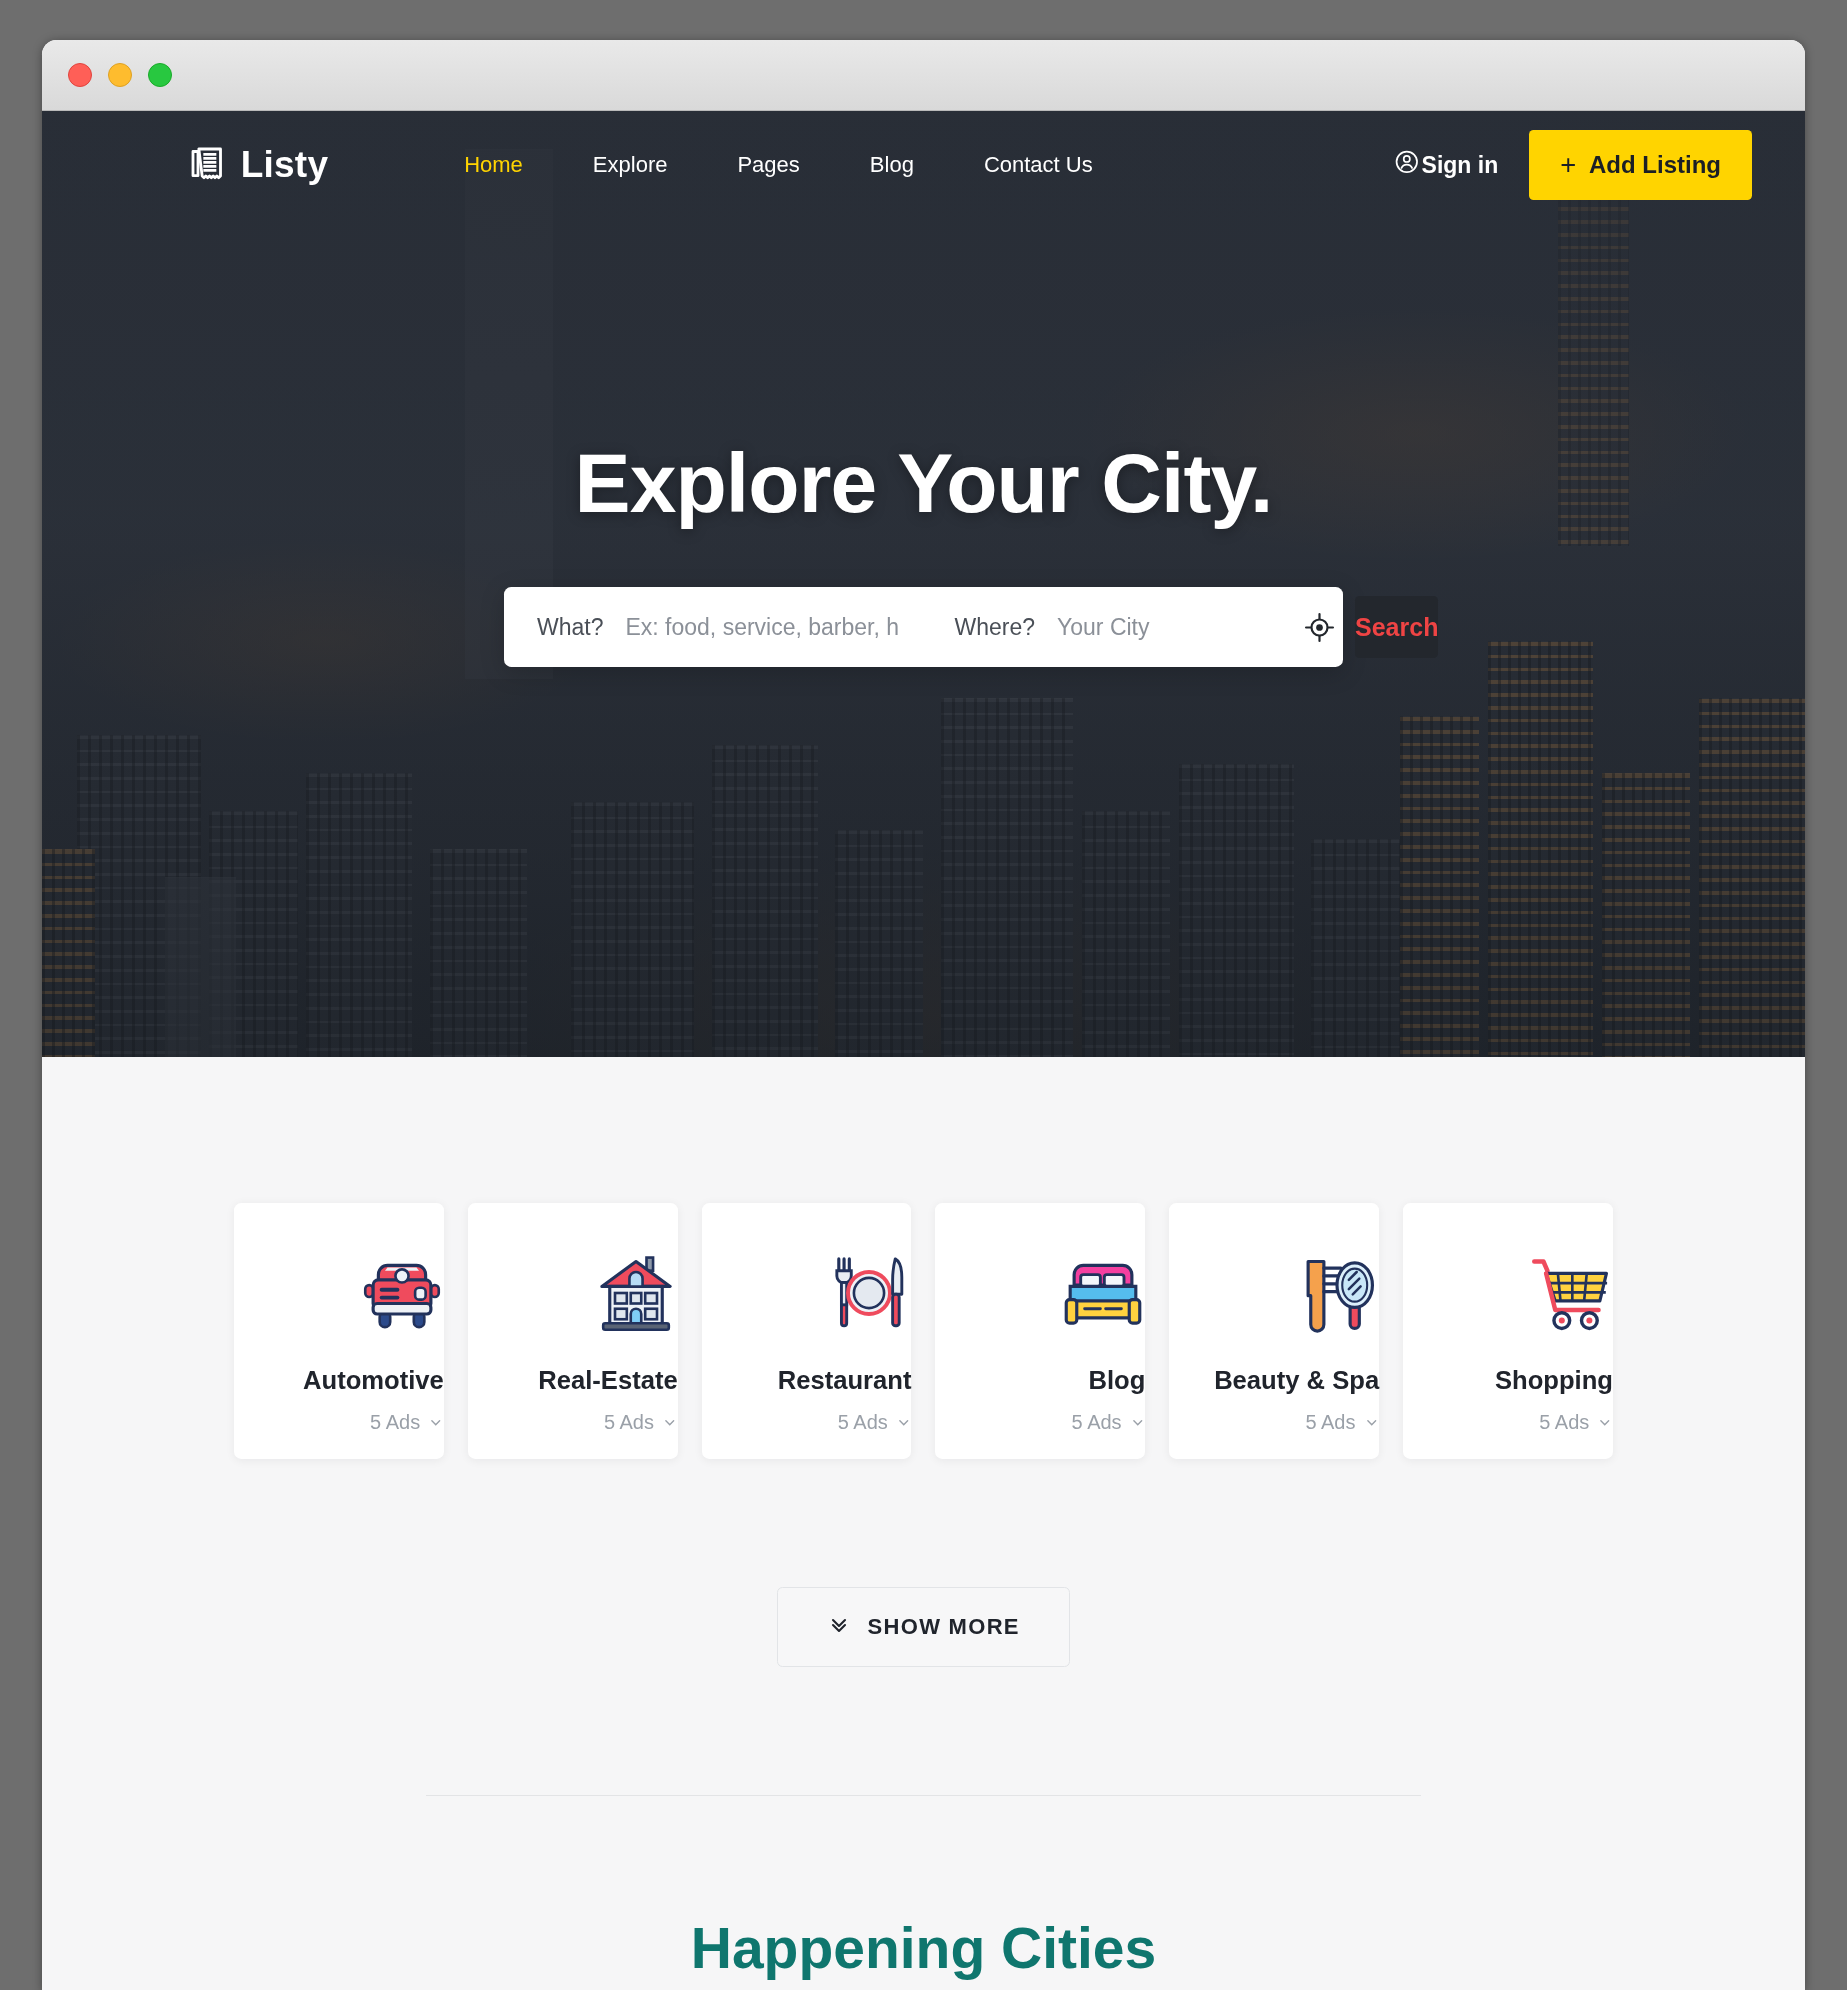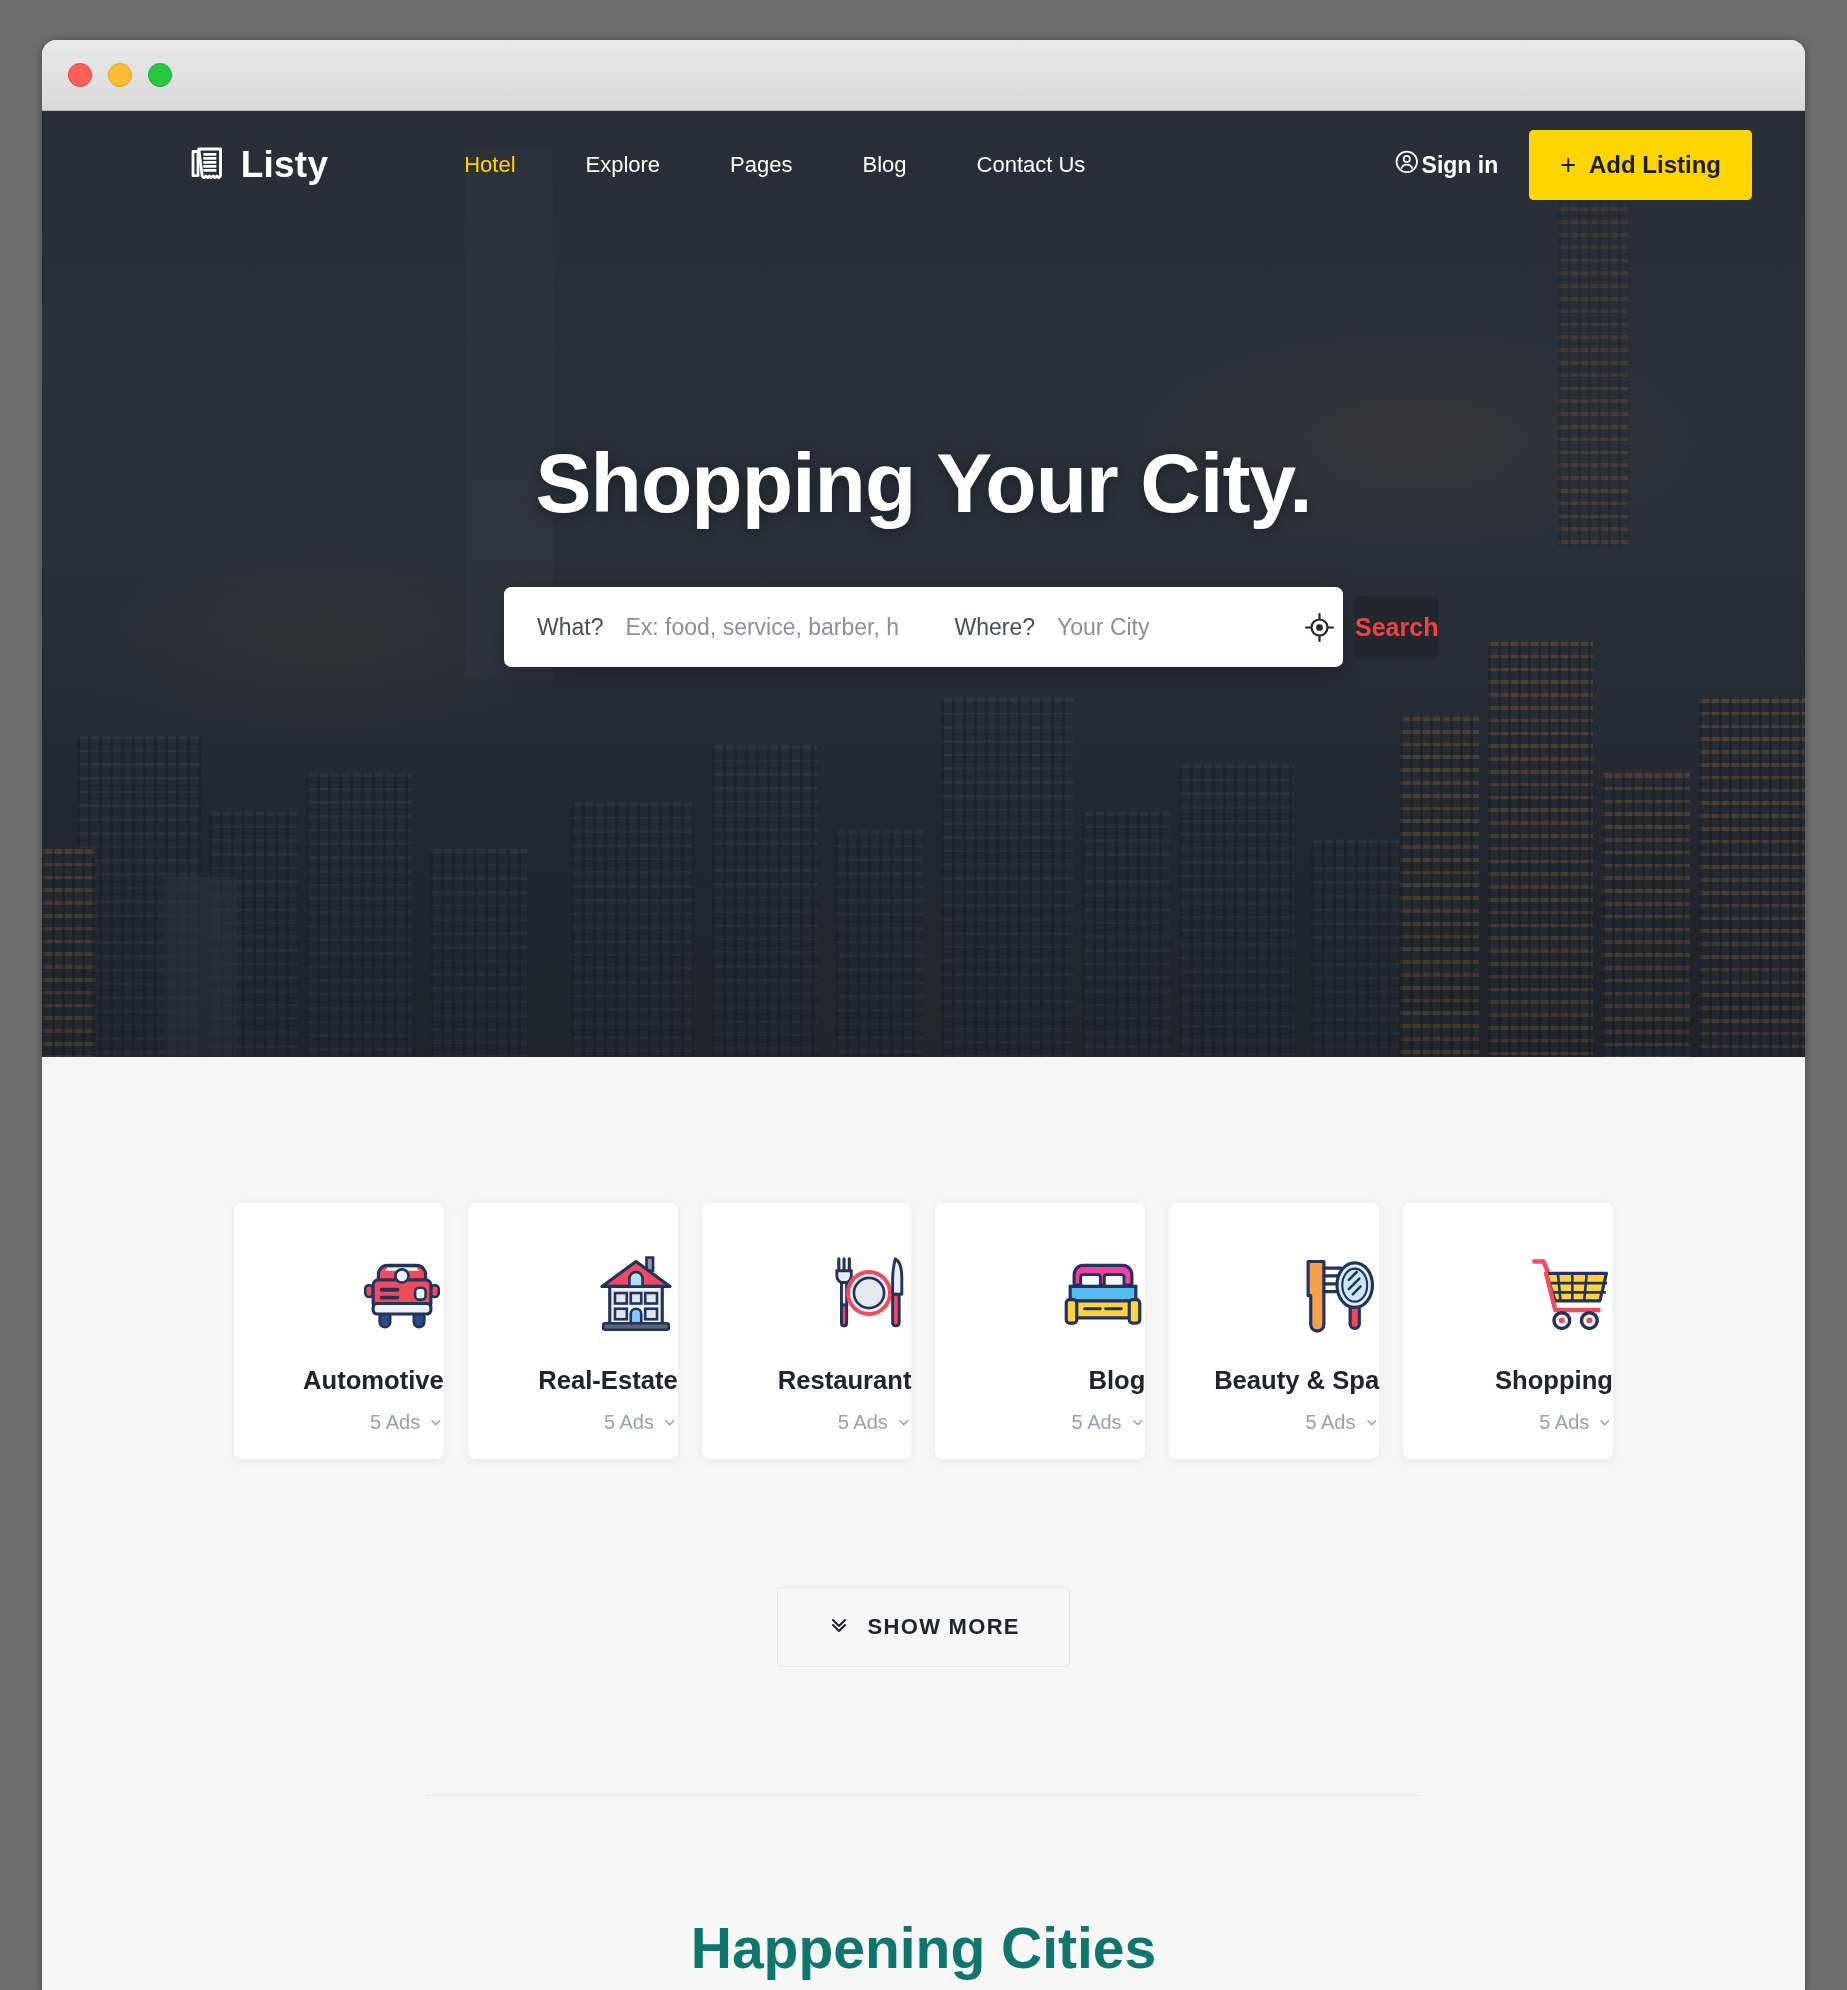--- a/index.html
+++ b/index.html
@@ -238,21 +238,21 @@
               <line x1="9.2" y1="8.6" x2="17" y2="8.6"></line>
               <line x1="9.2" y1="11" x2="17" y2="11"></line>
               <line x1="9.2" y1="13.4" x2="17" y2="13.4"></line>
               <line x1="9.2" y1="15.8" x2="17" y2="15.8"></line>
             </svg>
           </span>
           <span id="brand-name">Listy</span>
         </div>
 
         <div id="nav-links">
-          <a class="nav-link active" href="#">Hotel</a>
+          <a class="nav-link active" href="#">Home</a>
           <a class="nav-link" href="#">Explore</a>
           <a class="nav-link" href="#">Pages</a>
           <a class="nav-link" href="#">Blog</a>
           <a class="nav-link" href="#">Contact Us</a>
         </div>
 
         <div id="nav-right">
           <div id="signin">
             <span>
               <svg width="25.6" height="25.6" viewBox="0 0 24 24" fill="none" stroke="#ffffff" stroke-width="1.6">
@@ -264,21 +264,21 @@
             <span>Sign in</span>
           </div>
           <button id="add-listing">
             <span class="plus">+</span>
             <span>Add Listing</span>
           </button>
         </div>
       </nav>
 
       <div id="hero-copy">
-        <h1 id="hero-title">Shopping Your City.</h1>
+        <h1 id="hero-title">Explore Your City.</h1>
       </div>
 
       <div id="searchbar">
         <div class="sb-field">
           <span class="sb-label">What?</span>
           <input class="sb-input" id="sb-what" type="text" placeholder="Ex: food, service, barber, hotel" style="">
         </div>
         <div id="sb-divider"></div>
         <div class="sb-field">
           <span class="sb-label">Where?</span>

